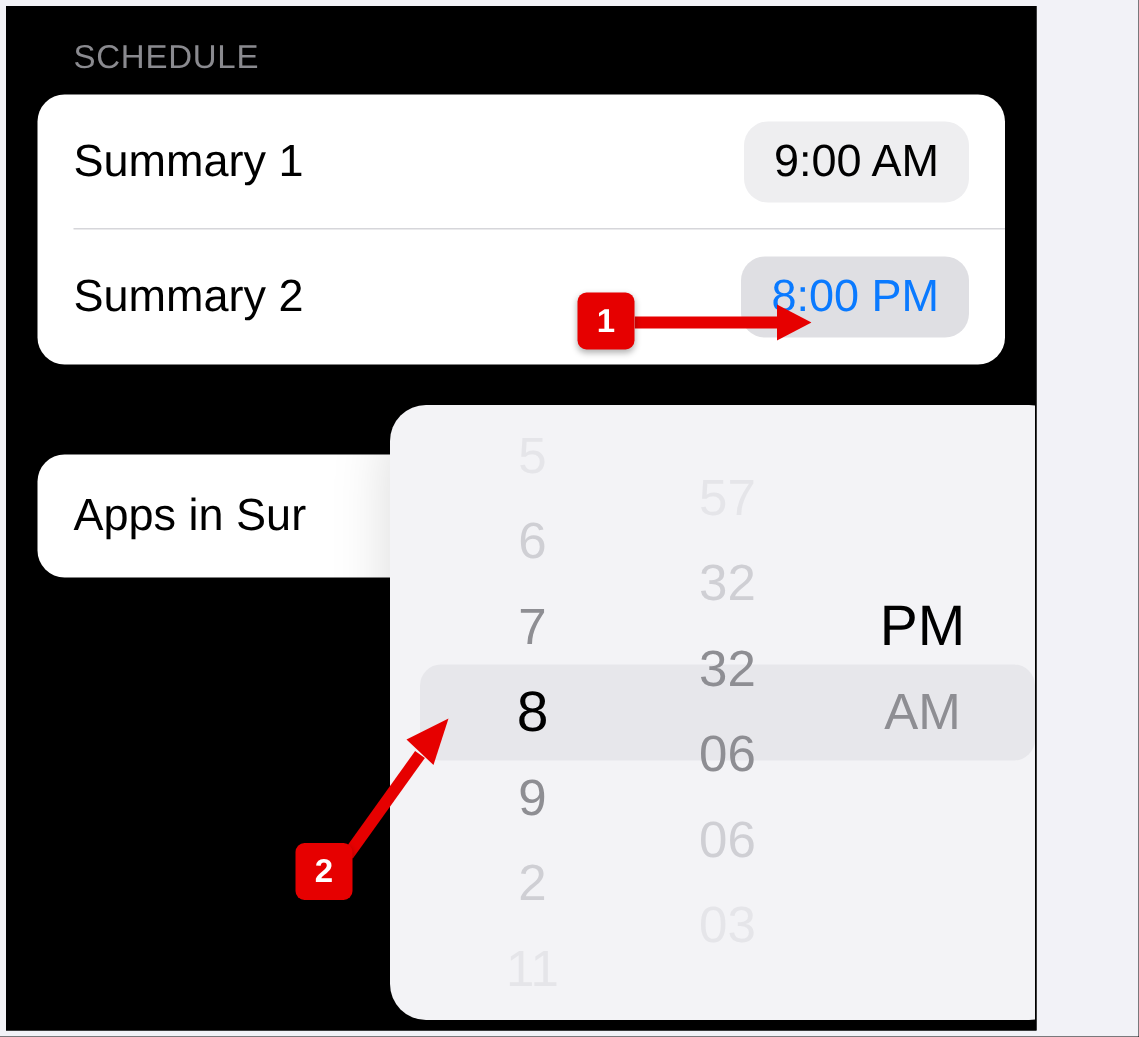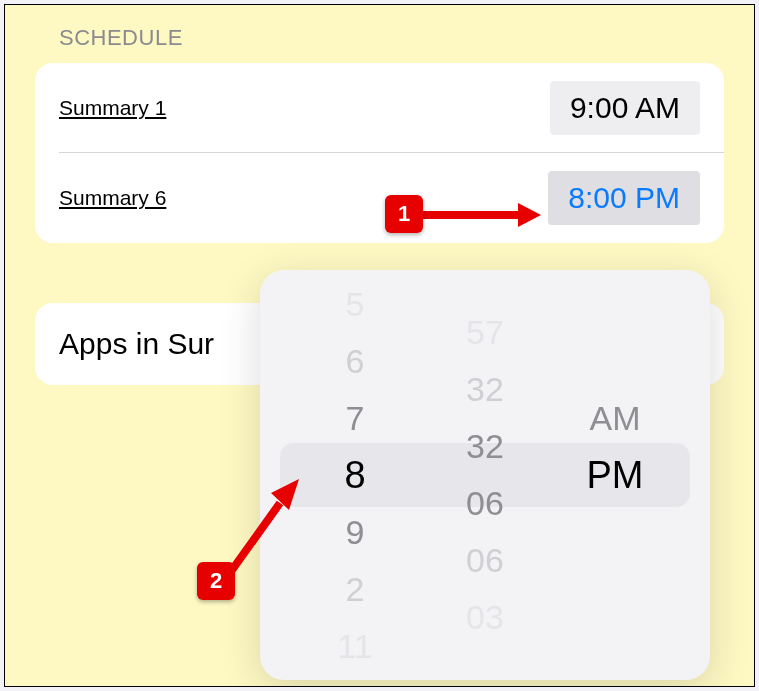--- a/index.html
+++ b/index.html
@@ -10,24 +10,24 @@
     }
     body {
       width: 759px;
       height: 691px;
       background: #f2f2f7;
       padding: 4px;
       position: relative;
     }
     .outer {
       border: 1px solid #000;
-      width: 751px;
+      width: 687px;
       height: 683px;
-      background: #fef9c3;
-      padding: 20px 30px;
+      background: #000000;
+      padding: 20px 20px;
       position: relative;
       overflow: hidden;
     }
     .section-header {
       color: #8a8a8f;
       font-size: 22px;
       font-weight: 400;
       letter-spacing: 0.5px;
       margin-bottom: 12px;
       margin-left: 24px;
@@ -47,27 +47,26 @@
     .list-row:not(:last-child)::after {
       content: "";
       position: absolute;
       left: 24px;
       right: 0;
       bottom: 0;
       height: 1px;
       background: #d6d6da;
     }
     .row-label {
-      font-size: 21px;
-      color: #000;
-      text-decoration: underline;
+      font-size: 30px;
+      color: #000;
     }
     .time-chip {
       background: #eeeef0;
-      border-radius: 4px;
+      border-radius: 16px;
       padding: 10px 20px;
       font-size: 30px;
       color: #000;
       font-weight: 400;
     }
     .time-chip.active {
       background: #dfdfe3;
       color: #0a7aff;
       margin-left: 12px;
     }
@@ -176,21 +175,21 @@
 
 <div class="outer">
   <div class="section-header">SCHEDULE</div>
 
   <div class="list-group">
     <div class="list-row">
       <span class="row-label">Summary 1</span>
       <span class="time-chip">9:00 AM</span>
     </div>
     <div class="list-row">
-      <span class="row-label">Summary 6</span>
+      <span class="row-label">Summary 2</span>
       <span class="time-chip active">8:00 PM</span>
     </div>
   </div>
 
   <div class="second-group">
     <div class="second-row">
       <span>Apps in Sur</span>
     </div>
   </div>
 
@@ -213,22 +212,22 @@
         <div class="picker-val far">32</div>
         <div class="picker-val near">32</div>
         <div class="picker-val near">06</div>
         <div class="picker-val far">06</div>
         <div class="picker-val faint">03</div>
       </div>
 
       <div class="picker-col">
         <div class="picker-val empty"></div>
         <div class="picker-val empty"></div>
+        <div class="picker-val sel">PM</div>
         <div class="picker-val near">AM</div>
-        <div class="picker-val sel">PM</div>
         <div class="picker-val empty"></div>
         <div class="picker-val empty"></div>
         <div class="picker-val empty"></div>
       </div>
     </div>
   </div>
 
   <div class="callout" style="left:380px; top:190px;">1</div>
   <svg class="arrow-svg" style="left:418px; top:195px;" width="118" height="30">
     <line x1="0" y1="15" x2="95" y2="15" stroke="#e60000" stroke-width="8"></line>

